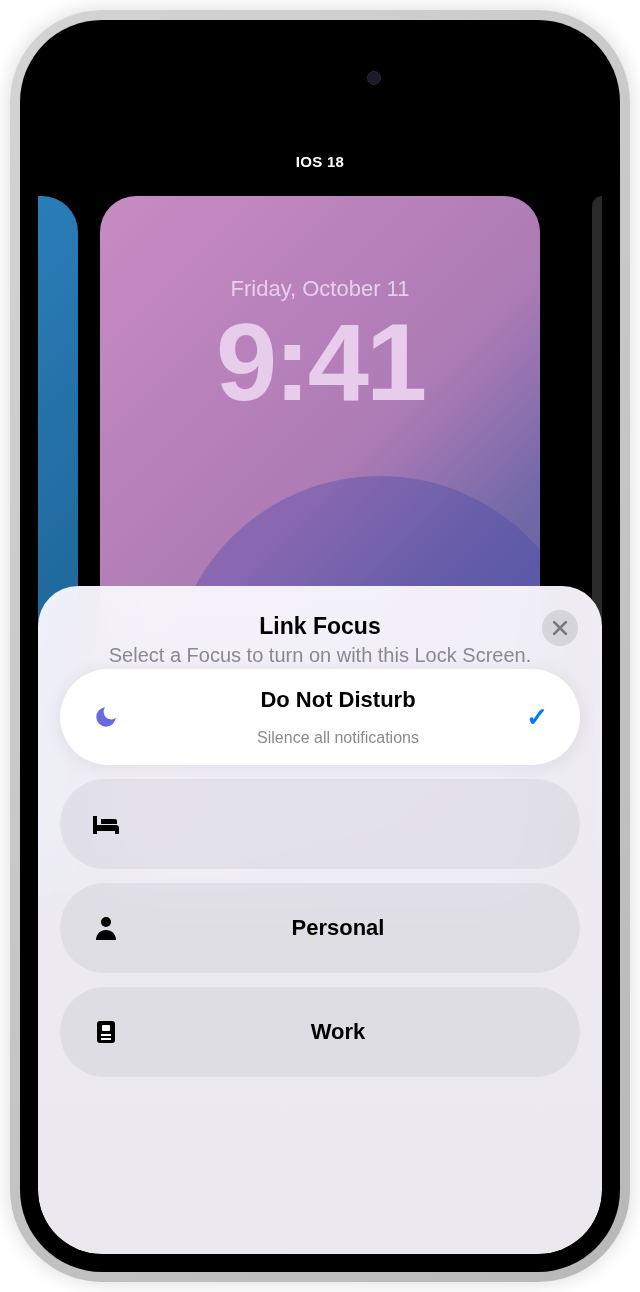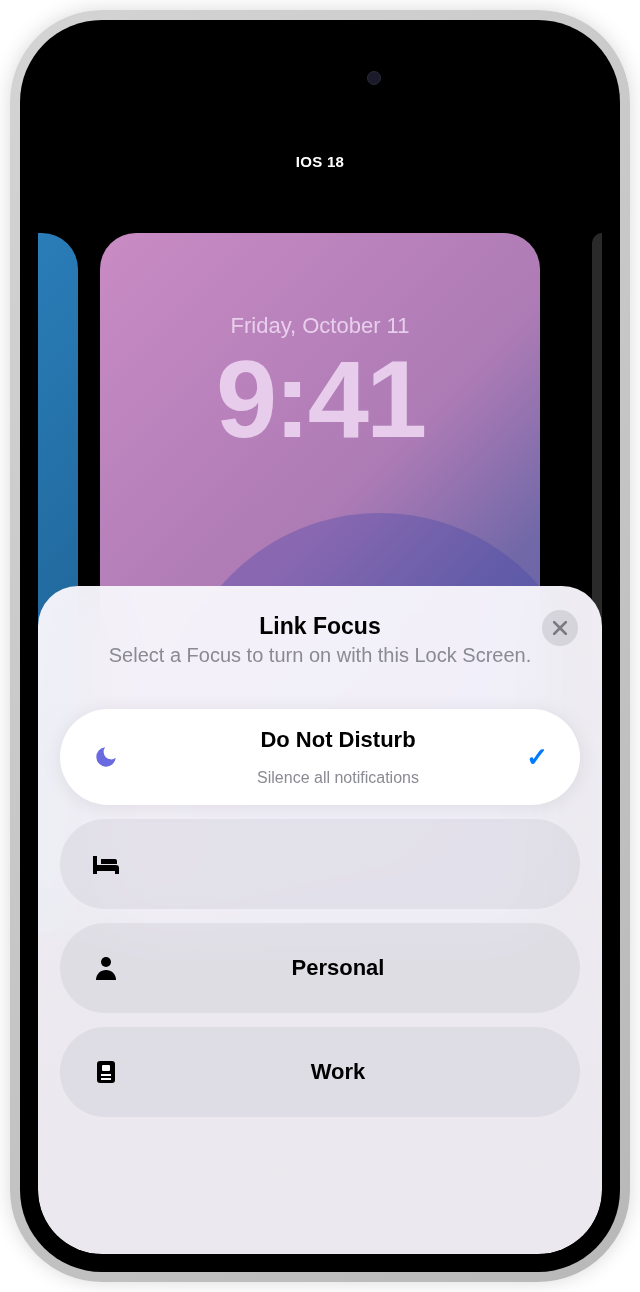--- a/index.html
+++ b/index.html
@@ -83,21 +83,20 @@
       right: 0;
       height: 700px;
       display: flex;
       justify-content: center;
       align-items: flex-start;
     }
     .wallpaper-card {
       border-radius: 36px;
       position: relative;
       overflow: hidden;
-      margin-top: 37px;
     }
     .wallpaper-prev {
       width: 40px;
       height: 700px;
       background: linear-gradient(135deg, #2a7db8, #1a5a8a);
       border-radius: 0 36px 36px 0;
       margin-right: 14px;
       position: absolute;
       left: 0;
     }
@@ -185,21 +184,20 @@
       font-size: 17px;
       font-weight: 700;
       border: none;
       cursor: pointer;
     }
     .sheet-desc {
       text-align: center;
       color: #8a8a92;
       font-size: 20px;
       line-height: 1.35;
-      margin-bottom: 40px;
       padding: 0 30px;
     }
     .focus-list {
       display: flex;
       flex-direction: column;
       gap: 14px;
     }
     .focus-item {
       min-height: 90px;
       border-radius: 45px;

